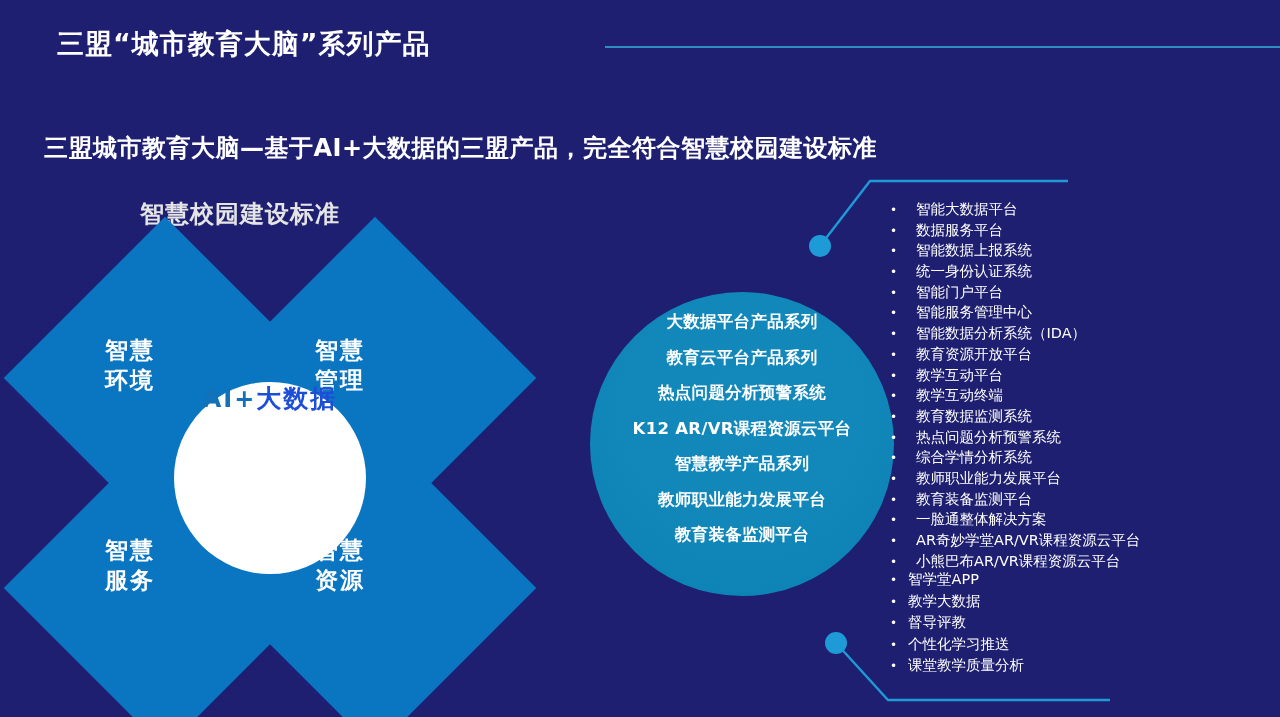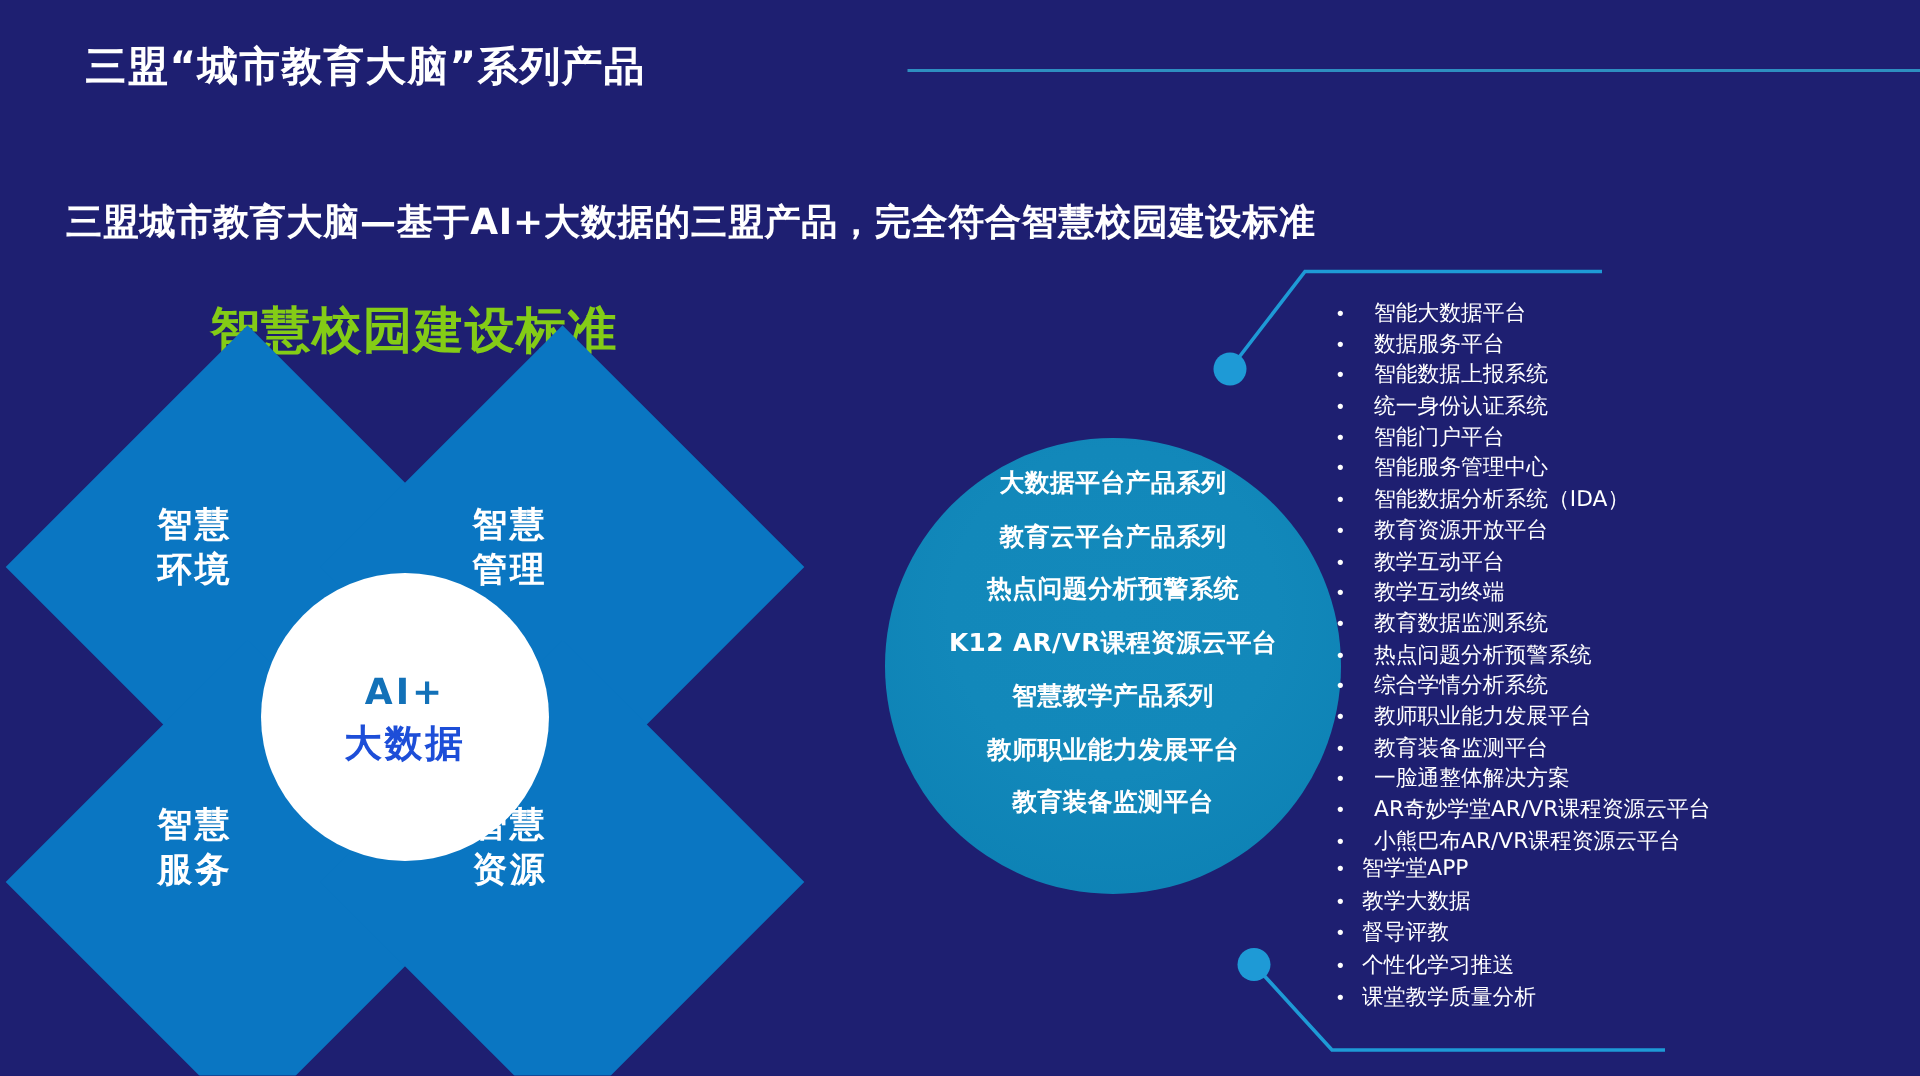--- a/index.html
+++ b/index.html
@@ -40,23 +40,23 @@
     font-weight:bold;
     color:#ffffff;
     letter-spacing:0.5px;
     white-space:nowrap;
   }
 
   
   .cluster-heading {
     position:absolute;
     left:140px; top:198px;
-    font-size:33px;
-    font-weight:bold;
-    color:#84cc16;
+    font-size:24px;
+    font-weight:bold;
+    color:#e5e5e5;
     letter-spacing:1px;
     white-space:nowrap;
   }
 
   
   .diamond-wrap { position:absolute; left:0; top:0; width:560px; height:717px; }
   .diamond {
     position:absolute;
     width:228px; height:228px;
     background:#0a76c2;
@@ -84,22 +84,21 @@
   .dl-res  { left:315px; top:535px; }
 
   
   .center-circle {
     position:absolute;
     left:174px; top:382px;
     width:192px; height:192px;
     border-radius:50%;
     background:#ffffff;
     display:flex;
-    flex-direction:column;
-    align-items:center;
+    flex-direction:row;
     justify-content:center;
   }
   .cc-ai {
     font-size:24px;
     font-weight:bold;
     color:#1271b8;
     letter-spacing:2px;
     line-height:1.45;
   }
   .cc-bd {

